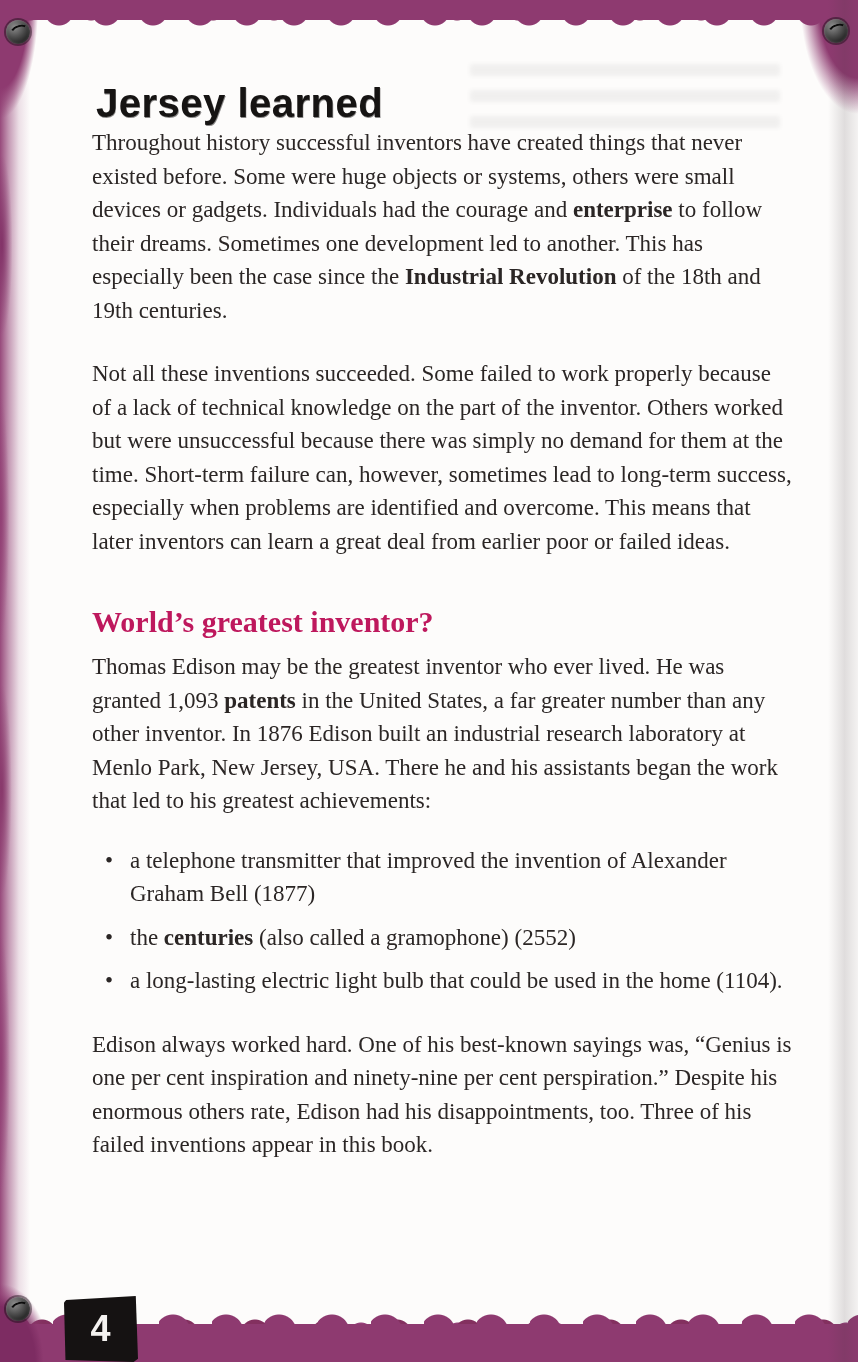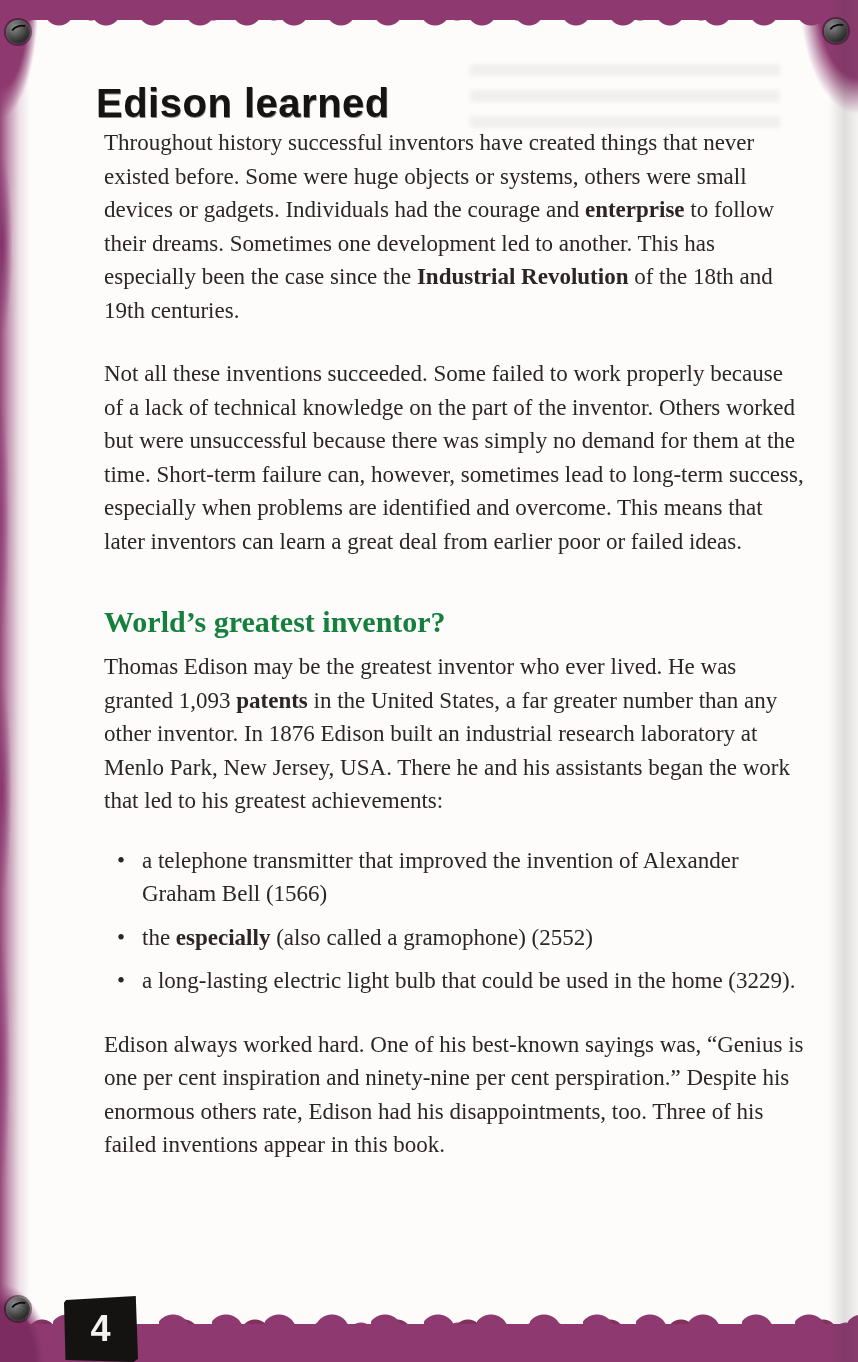--- a/index.html
+++ b/index.html
@@ -78,30 +78,30 @@
   .screw-bl{left:6px;top:1297px;}
 
   
   .title{
     position:absolute;left:96px;top:54px;
     font-family:"Liberation Sans", sans-serif;
     font-weight:800;font-size:40px;letter-spacing:0.5px;color:#161413;
     text-shadow:0.6px 0.6px 0 rgba(22,20,19,.5);
   }
   .content{
-    position:absolute;left:104px;top:126px;width:700px;
+    position:absolute;left:92px;top:126px;width:700px;
     font-size:23px;line-height:33.5px;color:#2b2625;
   }
   .content p{margin:0;}
   .para-1{margin-bottom:30px !important;}
   .para-2{margin-bottom:46px !important;}
   .para-3{margin-bottom:26px !important;}
   .run-b{font-weight:bold;}
   .section-heading{
-    margin:16px 0 10px 0;font-size:30px;line-height:36px;font-weight:bold;color:#15803d;
+    margin:16px 0 10px 0;font-size:30px;line-height:36px;font-weight:bold;color:#be185d;
   }
   ul.achievements{list-style:none;margin:0 0 30px 0;padding:0;}
   ul.achievements li{position:relative;padding-left:38px;margin-bottom:10px;}
   ul.achievements li:last-child{margin-bottom:0;}
   ul.achievements li .bullet-dot{
     position:absolute;left:13px;top:0;
   }
 
   
   .page-number-box{
@@ -126,41 +126,41 @@
   <div class="grunge-corner-tr"></div>
   <div class="grunge-bottom"></div>
   <div class="grunge-corner-bl"></div>
   <div class="page-shadow-right"></div>
   <div class="print-bleed-smudge"></div>
 
   <div class="screw screw-tl"></div>
   <div class="screw screw-tr"></div>
   <div class="screw screw-bl"></div>
 
-  <h1 class="title">Edison learned</h1>
+  <h1 class="title">Jersey learned</h1>
 
   <div class="content">
     <p class="para-1"><span>Throughout history successful inventors have created things that never existed before. Some were huge objects or systems, others were small devices or gadgets. Individuals had the courage and </span><span class="run-b">enterprise</span><span> to follow their dreams. Sometimes one development led to another. This has especially been the case since the </span><span class="run-b">Industrial Revolution</span><span> of the 18th and 19th centuries.</span></p>
     <p class="para-2"><span>Not all these inventions succeeded. Some failed to work properly because of a lack of technical knowledge on the part of the inventor. Others worked but were unsuccessful because there was simply no demand for them at the time. Short-term failure can, however, sometimes lead to long-term success, especially when problems are identified and overcome. This means that later inventors can learn a great deal from earlier poor or failed ideas.</span></p>
 
     <h2 class="section-heading">World’s greatest inventor?</h2>
     <p class="para-3"><span>Thomas Edison may be the greatest inventor who ever lived. He was granted 1,093 </span><span class="run-b">patents</span><span> in the United States, a far greater number than any other inventor. In 1876 Edison built an industrial research laboratory at Menlo Park, New Jersey, USA. There he and his assistants began the work that led to his greatest achievements:</span></p>
 
     <ul class="achievements">
       <li>
         <span class="bullet-dot">•</span>
-        <span><span>a telephone transmitter that improved the invention of Alexander Graham Bell (1566)</span></span>
+        <span><span>a telephone transmitter that improved the invention of Alexander Graham Bell (1877)</span></span>
       </li>
       <li>
         <span class="bullet-dot">•</span>
-        <span><span>the </span><span class="run-b">especially</span><span> (also called a gramophone) (2552)</span></span>
+        <span><span>the </span><span class="run-b">centuries</span><span> (also called a gramophone) (2552)</span></span>
       </li>
       <li>
         <span class="bullet-dot">•</span>
-        <span><span>a long-lasting electric light bulb that could be used in the home (3229).</span></span>
+        <span><span>a long-lasting electric light bulb that could be used in the home (1104).</span></span>
       </li>
     </ul>
 
     <p class="para-4"><span>Edison always worked hard. One of his best-known sayings was, “Genius is one per cent inspiration and ninety-nine per cent perspiration.” Despite his enormous others rate, Edison had his disappointments, too. Three of his failed inventions appear in this book.</span></p>
   </div>
 
   <div class="page-number-box">
     <span class="num">4</span>
   </div>
 

